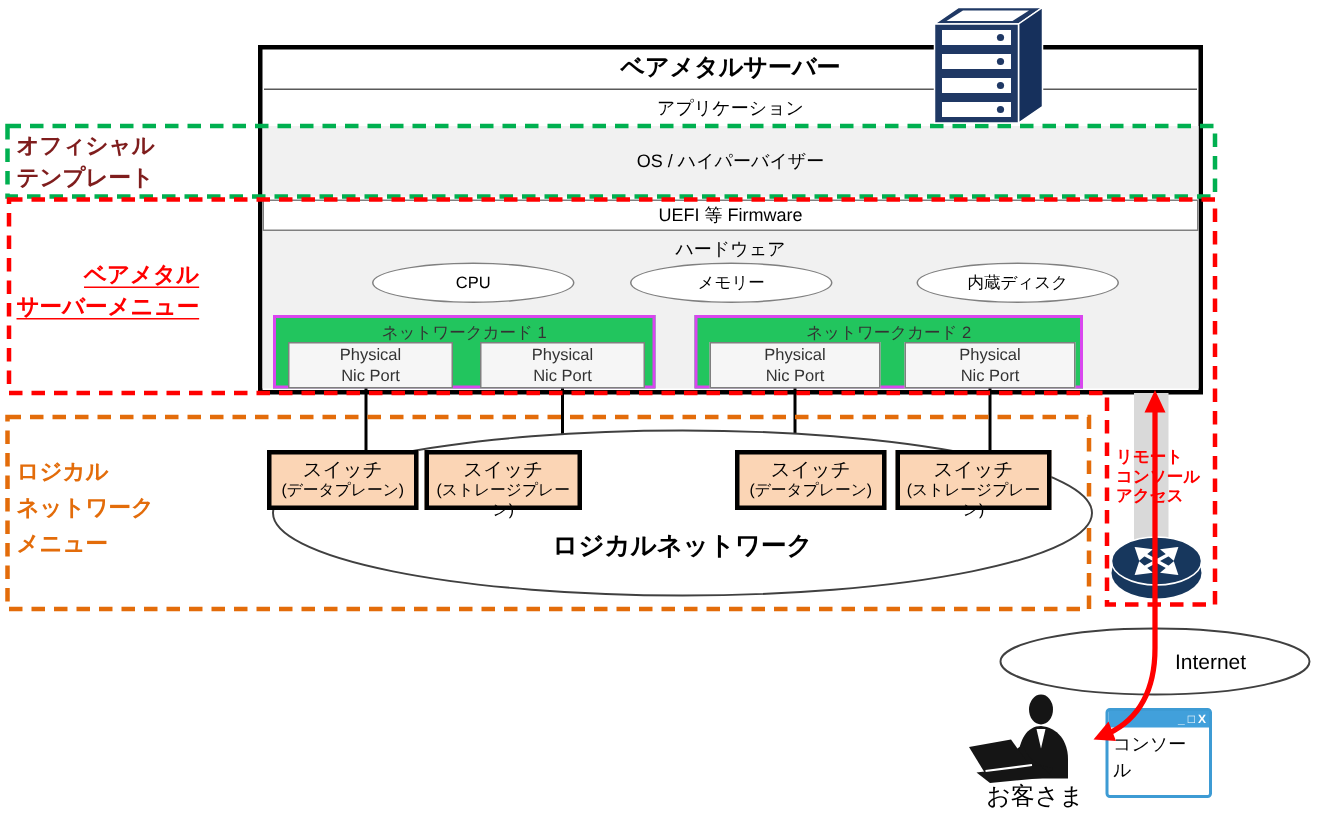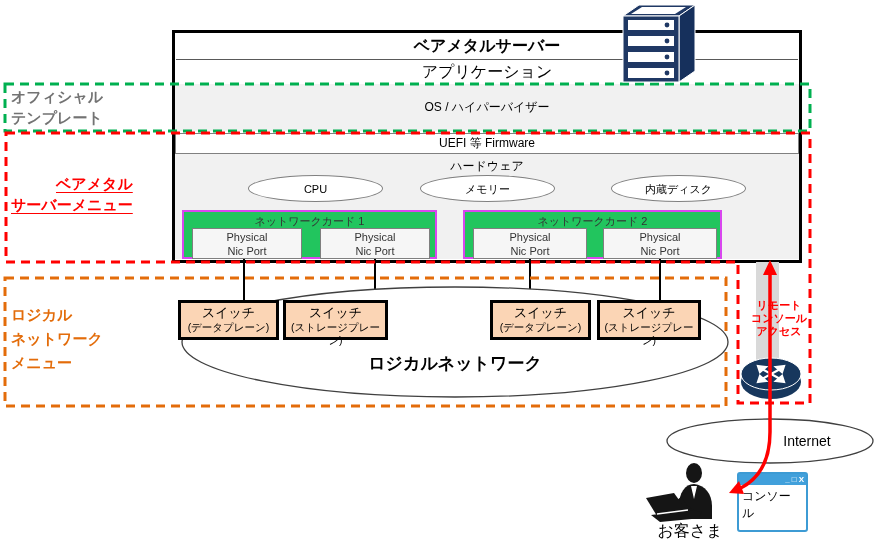--- a/index.html
+++ b/index.html
@@ -5,44 +5,44 @@
   html,body{margin:0;padding:0;background:#fff;}
   #stage{position:relative;width:878px;height:560px;background:#fff;overflow:hidden;
          font-family:"Liberation Sans","DejaVu Sans",sans-serif;color:#000;}
   .abs{position:absolute;}
   .ctr{text-align:center;}
   .pre{white-space:pre-line;}
   
   .mainbox{left:172px;top:30px;width:630px;height:233px;border:3px solid #000;background:#fff;box-sizing:border-box;z-index:1;}
   .title-row{left:172px;top:33px;width:630px;height:26px;line-height:26px;font-size:16px;font-weight:bold;z-index:2;}
   .divider{left:176px;top:59px;width:622px;height:0;border-top:1px solid #595959;z-index:2;}
-  .app-row{left:172px;top:61px;width:630px;height:22px;line-height:22px;font-size:16px;z-index:2;}
+  .app-row{left:172px;top:61px;width:630px;height:22px;line-height:22px;font-size:12px;z-index:2;}
   .os-row{left:175px;top:84px;width:624px;height:47px;background:#F1F1F1;line-height:47px;font-size:12px;z-index:2;}
   .uefi-row{left:175px;top:133px;width:624px;height:21px;background:#fff;border:1px solid #808080;box-sizing:border-box;line-height:19px;font-size:12px;z-index:2;}
   .hw-area{left:175px;top:154px;width:624px;height:105px;background:#F1F1F1;z-index:1;}
   .hw-label{left:175px;top:158px;width:624px;height:15px;font-size:12px;z-index:2;}
   .hw-ellipse{border:1px solid #808080;border-radius:50%;background:#fff;height:27px;line-height:27px;font-size:11px;z-index:2;box-sizing:border-box;}
   .nic-card{top:210px;height:49px;background:#22c55e;border:2px solid #d946ef;box-sizing:border-box;z-index:2;}
   .nic-label{font-size:11px;margin-top:2px;color:#333;}
   .nic-port{top:228px;height:31px;background:#F6F6F6;border:1px solid #7F7F7F;box-sizing:border-box;z-index:3;
             font-size:11px;line-height:14px;padding-top:1px;color:#333;}
   .bmc-box{left:740px;top:210px;width:51px;height:49px;background:#F1F1F1;border:1px solid #7F7F7F;box-sizing:border-box;
            line-height:47px;font-size:12px;color:#44546A;z-index:2;}
   
   .menu-label{font-weight:bold;font-size:15px;line-height:21px;z-index:6;}
-  .lbl-green{left:11px;top:87px;color:#737373;font-family:Liberation Serif, serif;}
+  .lbl-green{left:11px;top:87px;color:#7f1d1d;}
   .lbl-red{left:11px;top:173px;color:#FF0000;text-decoration:underline;text-underline-offset:3px;text-align:right;}
   .lbl-orange{left:11px;top:303px;color:#E36C0A;line-height:24px;}
   
   .switch{top:300px;height:40px;background:#FBD5B5;border:3px solid #000;box-sizing:border-box;z-index:5;padding-top:2px;}
   .switch .l1{font-size:13px;line-height:16px;}
   .switch .l2{font-size:10.5px;line-height:13px;}
   .lognet-label{left:205px;top:352px;width:500px;font-size:17px;font-weight:bold;z-index:5;}
   
-  .remote-label{left:744px;top:299px;width:70px;color:#FF0000;font-weight:bold;font-size:11px;line-height:13px;z-index:6;text-align:center;}
+  .remote-label{left:744px;top:299px;width:70px;color:#FF0000;font-weight:bold;font-size:11px;line-height:13px;z-index:6;}
   .internet-label{left:667px;top:433px;width:206px;font-size:14px;z-index:4;padding-left:37px;}
   .customer-label{left:640px;top:521px;width:100px;font-size:16px;z-index:6;}
   
   .console-win{left:737px;top:472px;width:71px;height:60px;border:2px solid #3D9BD4;border-radius:3px;background:#fff;box-sizing:border-box;z-index:6;}
   .console-titlebar{height:11px;background:#41A0DB;display:flex;justify-content:flex-end;align-items:center;gap:2px;padding-right:2px;}
   .console-titlebar span{color:#fff;font-size:8px;line-height:8px;font-weight:bold;}
   .console-body{font-size:12px;padding:3px 3px;}
   svg{position:absolute;left:0;top:0;}
   .svgA{z-index:4;} .svgB{z-index:7;}
 </style>

